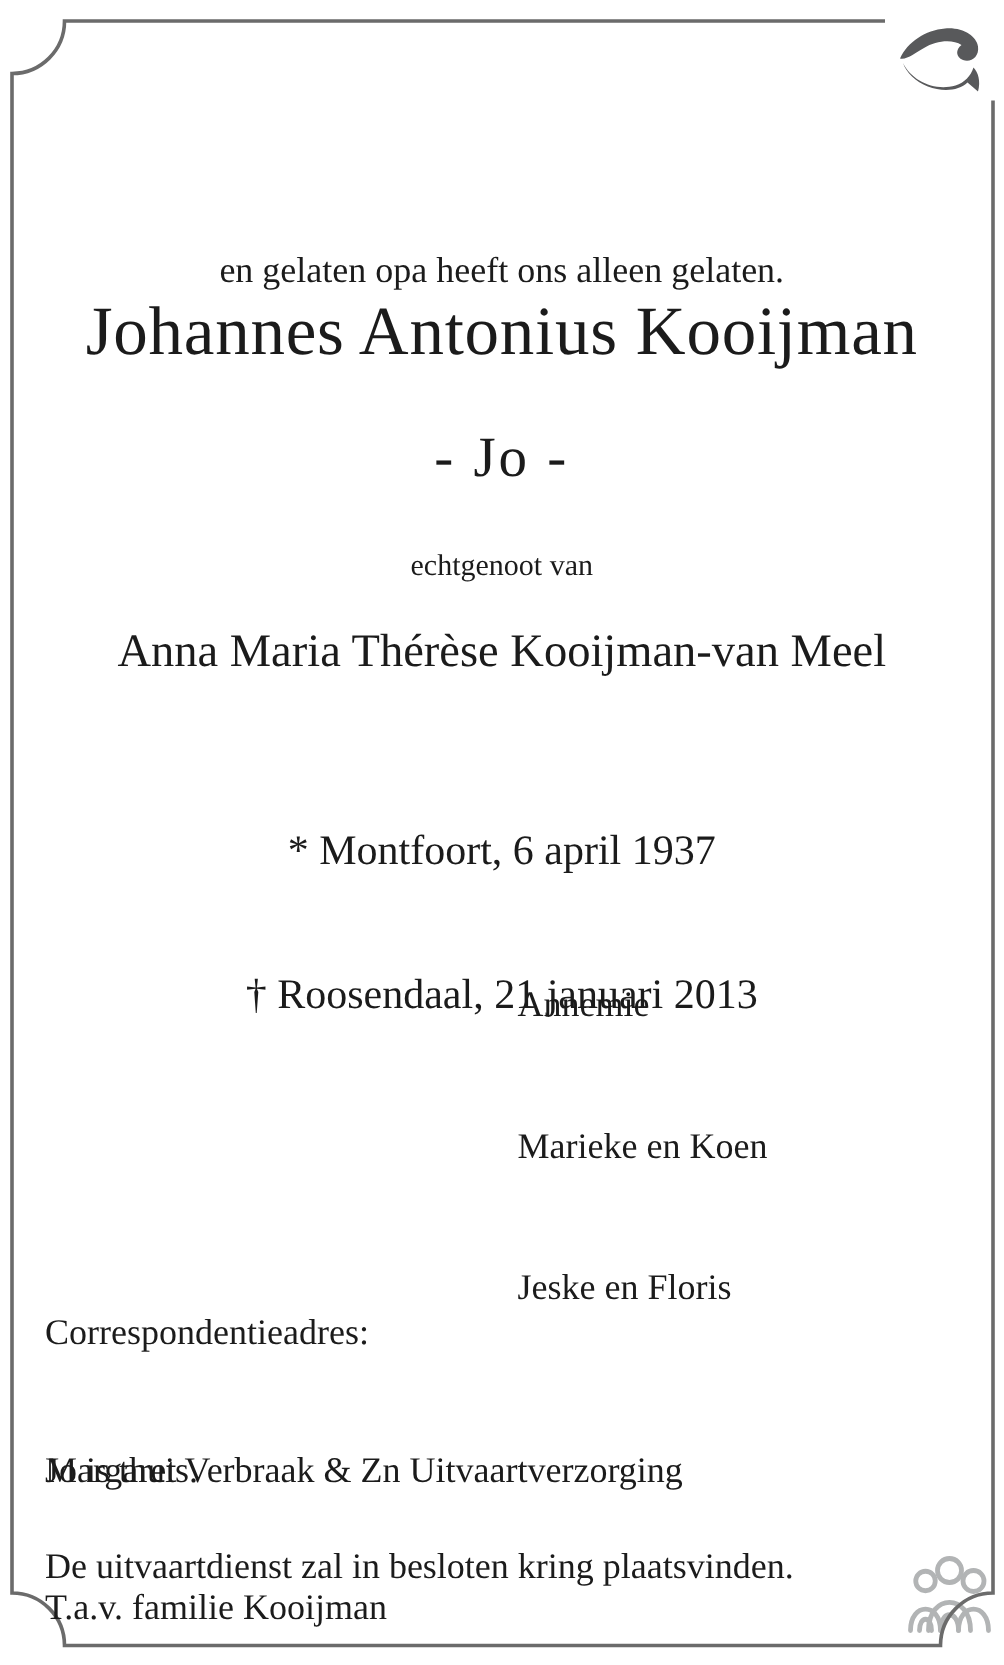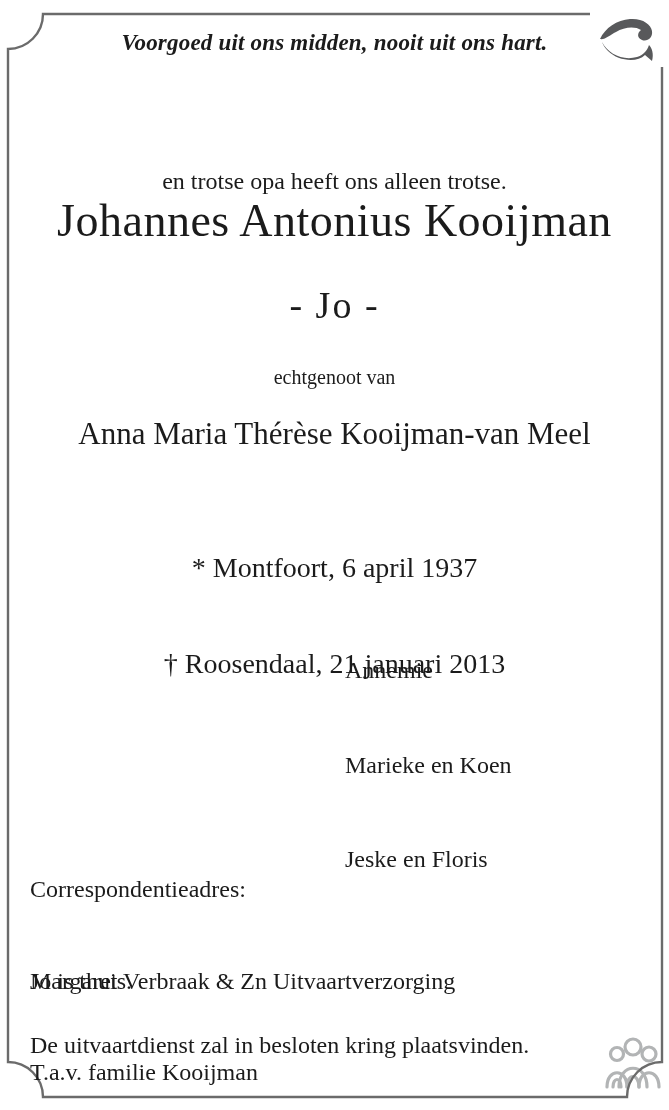--- a/index.html
+++ b/index.html
@@ -54,24 +54,23 @@
 
   <div class="dove-wrap">
     <svg width="60" height="50" viewBox="0 0 60 50" fill="#58595b">
       <path d="M 3 25 C 8 14, 20 6, 33 5 C 45 4, 54 10, 55 17 C 56 24, 50 28, 45 26 C 40 24, 40 19, 44 16 C 38 12, 27 13, 19 18 C 13 21, 8 26, 3 25 Z"></path>
       <path d="M 5 28 C 11 40, 26 47, 40 43 C 46 41, 50 37, 52 31 C 55 34, 57 40, 55 47 L 48 41 C 40 49, 21 47, 11 37 C 8 34, 6 31, 5 28 Z"></path>
     </svg>
   </div>
 
   <div class="textlayer">
 
-    <div class="abs centered epigraph">Voorgoed uit ons midden, nooit uit ons hart.</div>
 
     <div class="abs centered intro">
-      <div>en trotse opa heeft ons alleen trotse.</div>
+      <div>en gelaten opa heeft ons alleen gelaten.</div>
     </div>
 
     <div class="abs centered deceased">Johannes Antonius Kooijman</div>
 
     <div class="abs centered nickname">- Jo -</div>
 
     <div class="abs centered relation">echtgenoot van</div>
 
     <div class="abs centered spouse">Anna Maria Thérèse Kooijman-van Meel</div>
 

